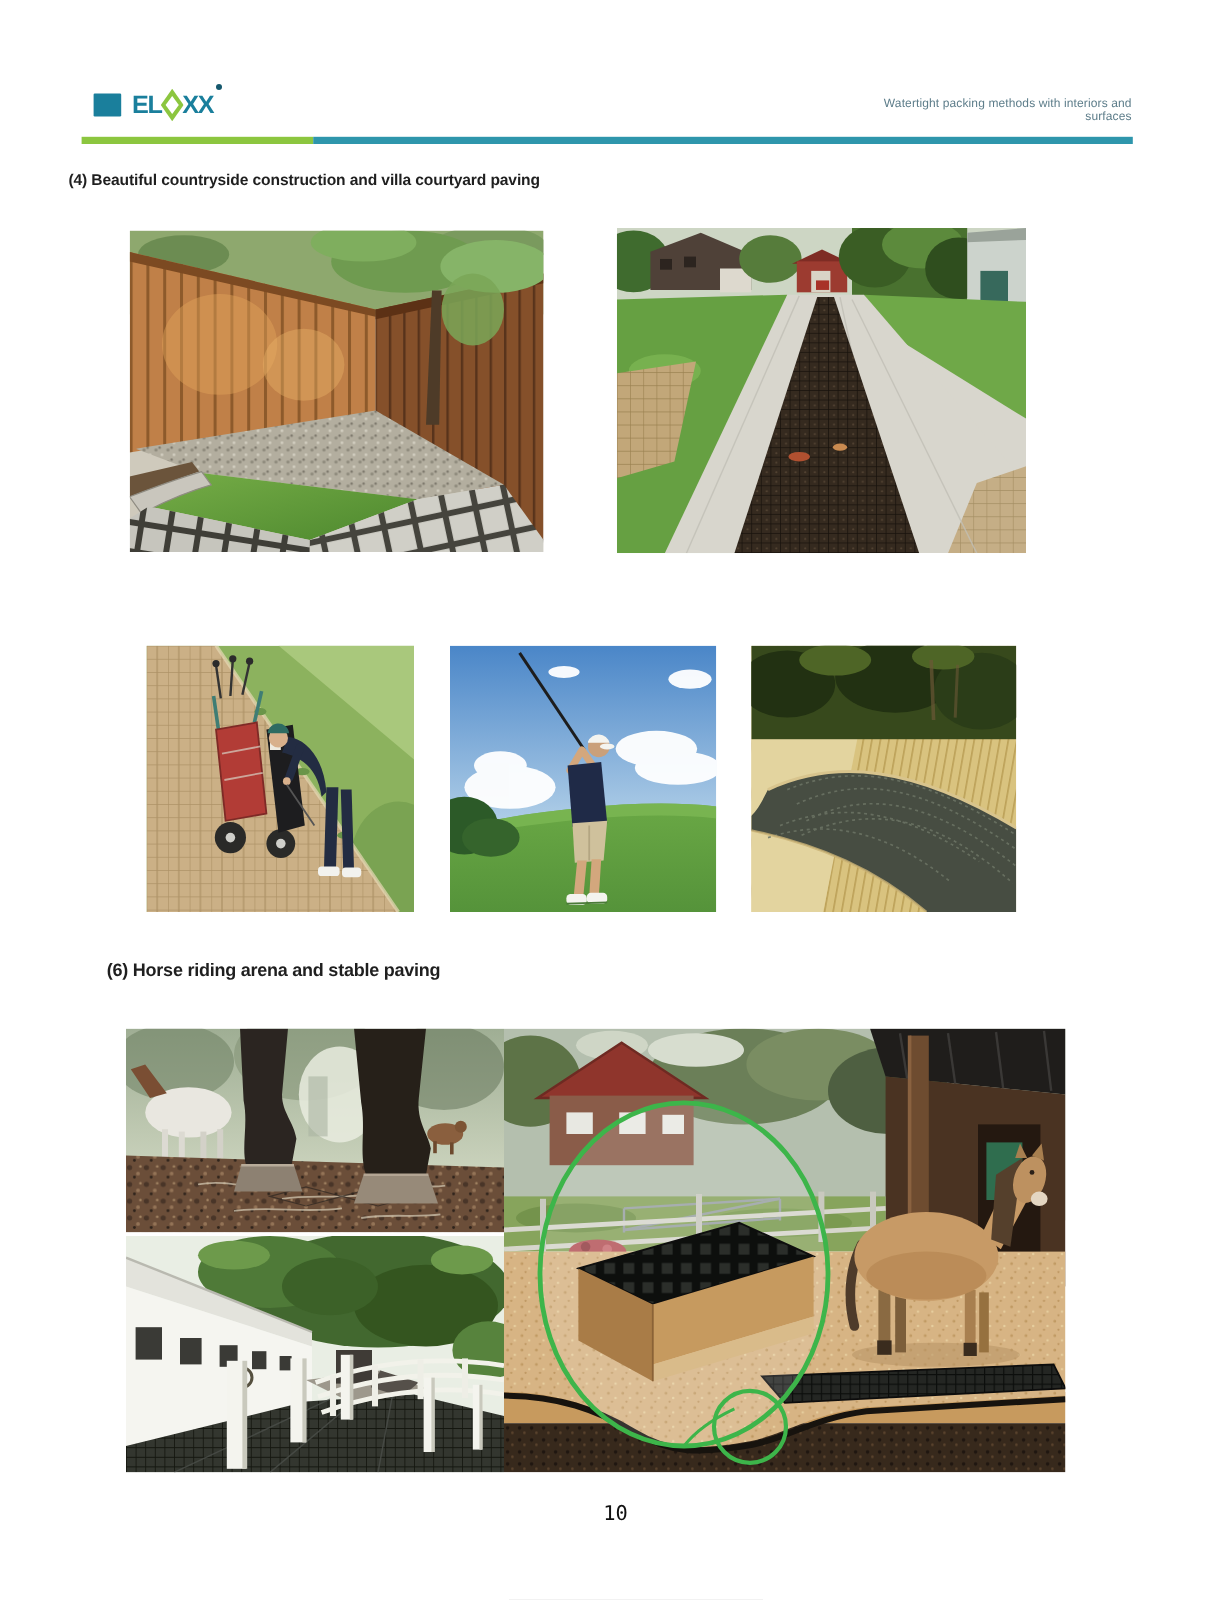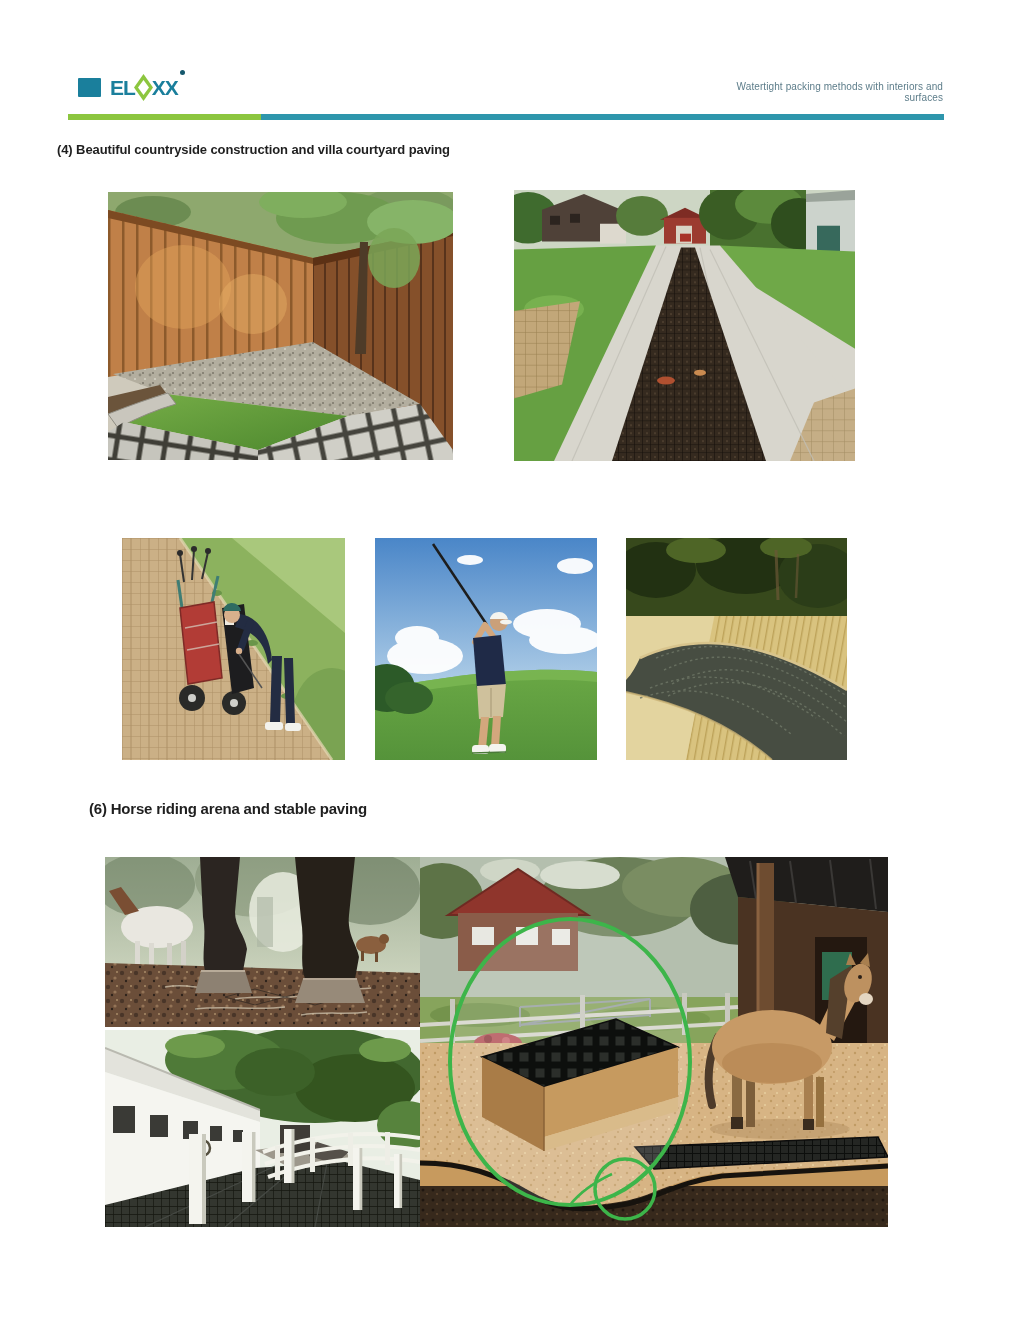--- a/index.html
+++ b/index.html
@@ -530,14 +530,15 @@
         <polygon points="124,280 258,240 258,254 124,294" fill="#d9bb8a"></polygon>
         <polygon points="62,200 124,230 124,294 62,260" fill="#a97c47"></polygon>
         <line x1="124" y1="230" x2="124" y2="294" stroke="#8a6236" stroke-width="1.5"></line>
       </g>
       <ellipse cx="150" cy="205" rx="120" ry="143" fill="none" stroke="#3db54a" stroke-width="4"></ellipse>
       <path d="M150,348 C160,335 175,325 192,317" stroke="#3db54a" stroke-width="2.5" fill="none"></path>
       <circle cx="205" cy="332" r="30" fill="none" stroke="#3db54a" stroke-width="3.5"></circle>
     </svg>
   </figure>
 
+  <div class="pageno">10</div>
 
 </div>
 
 </body></html>

